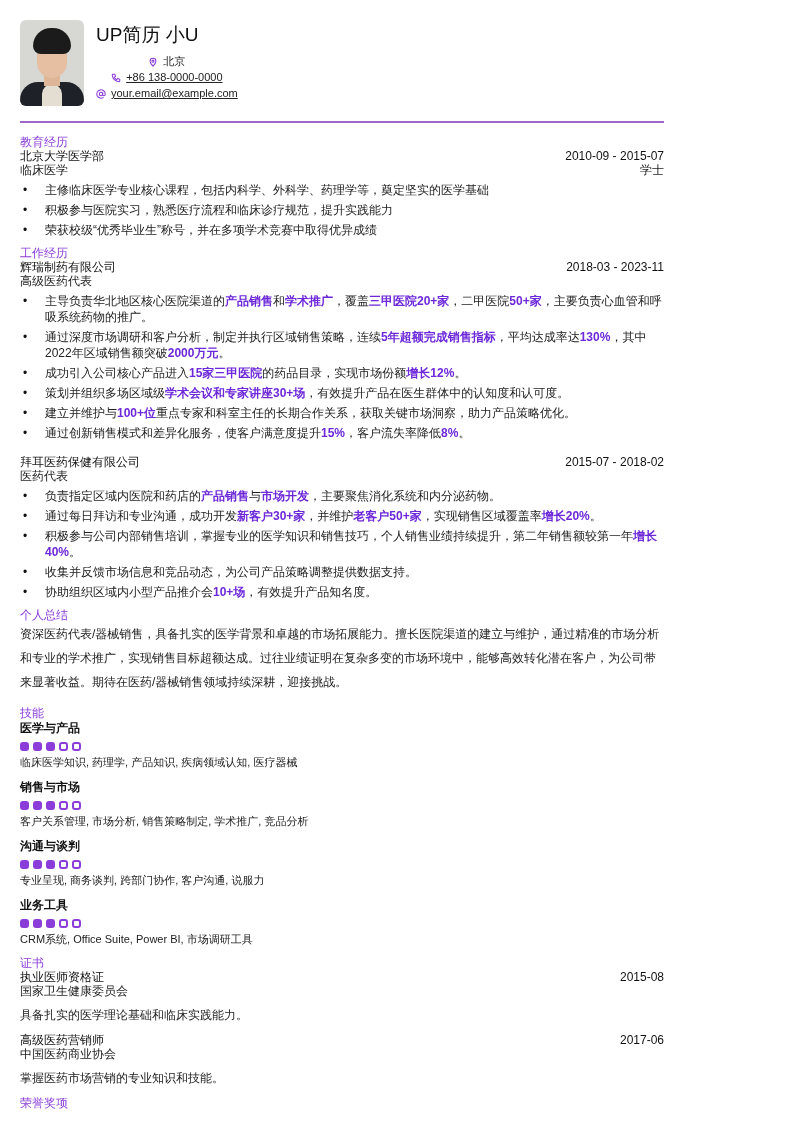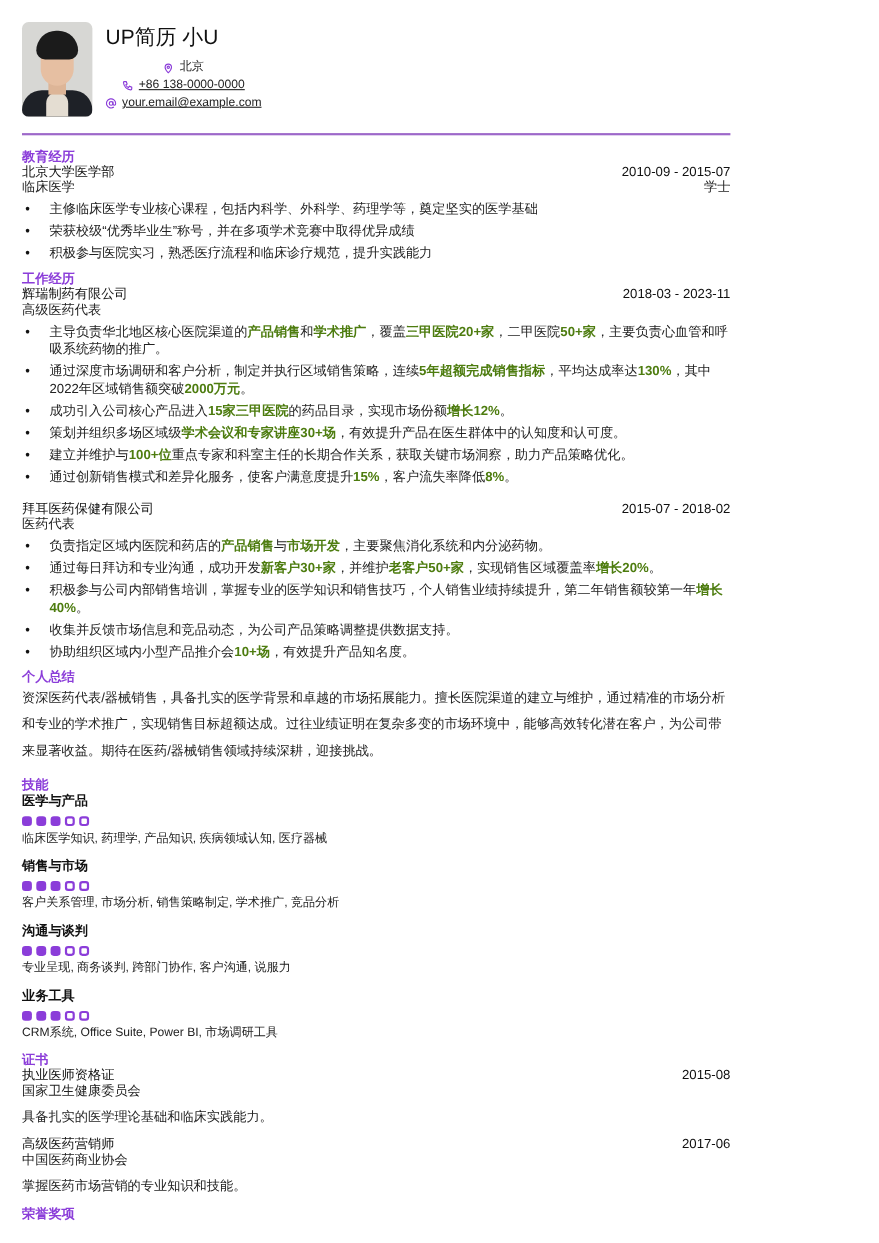--- a/index.html
+++ b/index.html
@@ -19,27 +19,27 @@
   .photo .neck { position: absolute; left: 24px; top: 54px; width: 16px; height: 12px; background: #ddb597; }
   .photo .shirt { position: absolute; left: 0; top: 62px; width: 64px; height: 30px; background: #1e2127; border-radius: 18px 18px 0 0; }
   .photo .tee { position: absolute; left: 22px; top: 64px; width: 20px; height: 24px; background: #e4ddd2; border-radius: 10px 10px 0 0; }
   .head-info { margin-left: 12px; }
   .name { font-size: 19px; font-weight: normal; line-height: 1.2; margin: 0 0 8px 0; }
   .contacts { display: flex; align-items: center; font-size: 11px; color: #222; flex-direction: column; }
   .contact { display: flex; align-items: center; margin-right: 7px; }
   .contact svg { width: 10px; height: 10px; margin-right: 5px; }
   .contact a { color: #222; text-decoration: underline; }
   .divider { height: 2px; background: #9d68c9; margin-top: 15px; border: none; }
-  .section-title { color: #8b3dd9; font-size: 12px; font-weight: bold; line-height: 14px; margin-top: 12px; }
+  .section-title { color: #8b3dd9; font-size: 12px; font-weight: normal; line-height: 14px; margin-top: 12px; }
   .entry-head { display: flex; justify-content: space-between; font-weight: normal; font-size: 12px; line-height: 14px; }
   .entry-sub { display: flex; justify-content: space-between; font-size: 12px; line-height: 14px; color: #222; }
   ul.bullets { margin: 5px 0 0 0; padding: 0 0 0 25px; list-style: none; }
   ul.bullets li { position: relative; padding-left: 0; line-height: 16px; margin-bottom: 4px; font-size: 12px; color: #222; }
   ul.bullets li::before { content: "•"; position: absolute; left: -22px; top: 0; color: #111; }
-  b { font-weight: bold; color: #4d7c0f; }
+  b { font-weight: bold; color: #6d28d9; }
   .gap { height: 10px; }
   .summary { font-size: 12px; line-height: 24px; color: #222; margin-top: 0; }
   .skill-name { font-weight: bold; font-size: 12px; line-height: 16px; margin-top: 0; }
   .rating { display: flex; margin: 6px 0 4px 0; }
   .dot { width: 9px; height: 9px; border-radius: 3px; margin-right: 4px; box-sizing: border-box; }
   .dot.on { background: #8b3dd9; }
   .dot.off { border: 2px solid #8b3dd9; background: #fff; }
   .skill-desc { font-size: 11px; line-height: 14px; color: #222; margin-bottom: 10px; }
   .cert-desc { font-size: 12px; line-height: 16px; color: #222; margin-top: 9px; margin-bottom: 10px; }
 </style>
@@ -90,22 +90,22 @@
     <div class="entry-head">
       <span>北京大学医学部</span>
       <span>2010-09 - 2015-07</span>
     </div>
     <div class="entry-sub">
       <span>临床医学</span>
       <span>学士</span>
     </div>
     <ul class="bullets">
       <li>主修临床医学专业核心课程，包括内科学、外科学、药理学等，奠定坚实的医学基础</li>
+      <li>积极参与医院实习，熟悉医疗流程和临床诊疗规范，提升实践能力</li>
       <li>荣获校级“优秀毕业生”称号，并在多项学术竞赛中取得优异成绩</li>
-      <li>积极参与医院实习，熟悉医疗流程和临床诊疗规范，提升实践能力</li>
     </ul>
   </div>
 
   <div class="section-title" style="margin-top:8px">工作经历</div>
   <div>
     <div class="entry-head">
       <span>辉瑞制药有限公司</span>
       <span>2018-03 - 2023-11</span>
     </div>
     <div class="entry-sub">

